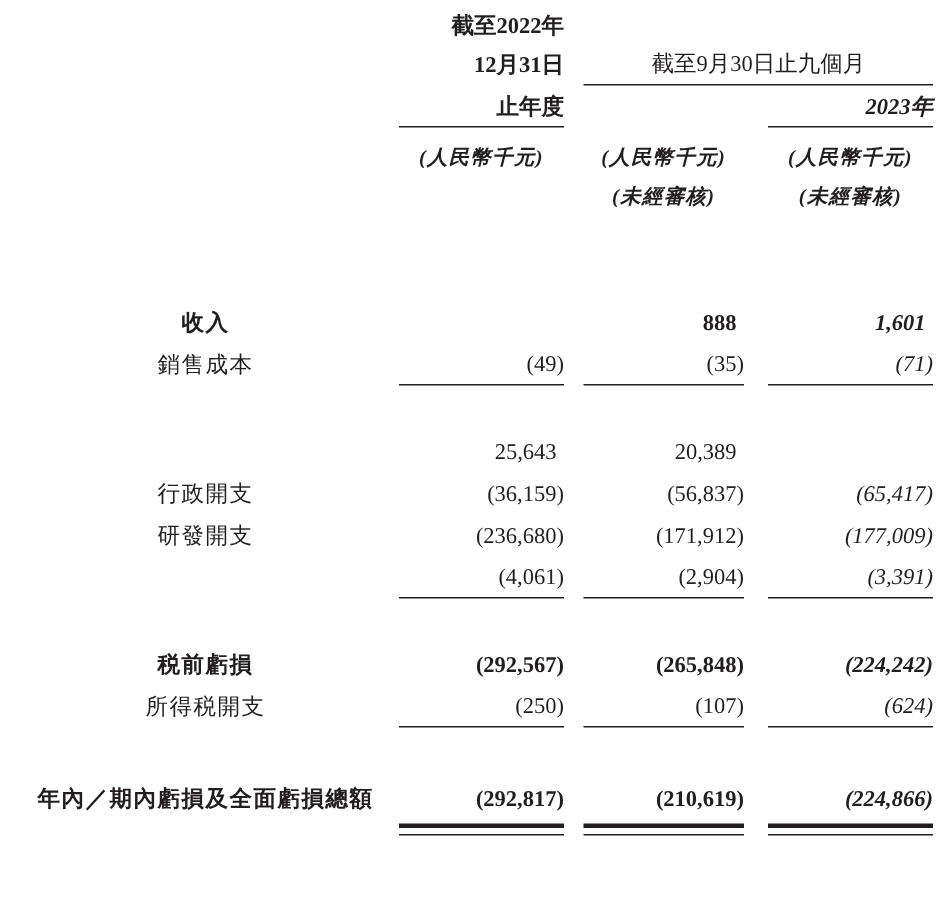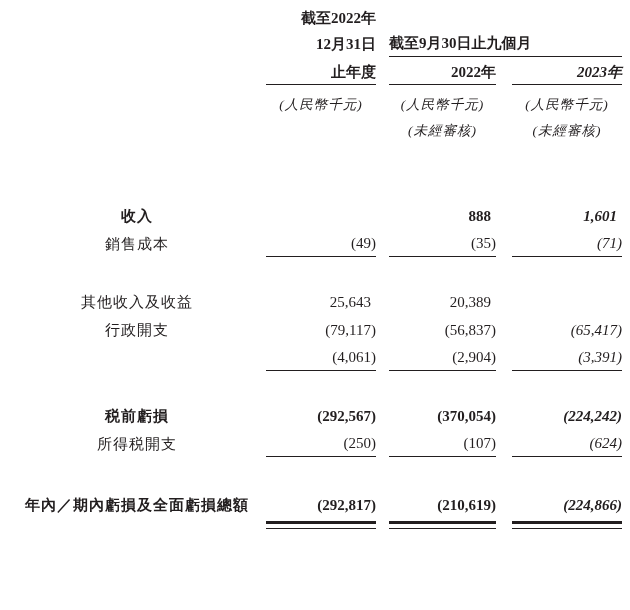--- a/index.html
+++ b/index.html
@@ -20,24 +20,24 @@
   .cell-label { grid-column: 1; text-align: center; }
   .c1 { grid-column: 2; text-align: right; }
   .c2 { grid-column: 4; text-align: right; }
   .c3 { grid-column: 6; text-align: right; font-style: italic; }
   .span23 { grid-column: 4 / 7; }
 
   
   .hline { height: 25px; line-height: 25px; font-weight: bold; font-size: 15px; }
   .hline3 { height: 29px; line-height: 24px; }
   .u { border-bottom: 1.5px solid #221e1f; }
-  .group-title { text-align: left; font-weight: bold; font-size: 15px; }
+  .group-title { text-align: center; font-weight: normal; font-size: 15px; }
   .note-row { margin-top: 9px; height: 21px; line-height: 21px; }
   .note-row2 { margin-top: 5px; height: 21px; line-height: 21px; }
-  .note { font-style: italic; font-size: 13.5px; text-align: center; font-weight: normal; letter-spacing: 1px; }
+  .note { font-style: italic; font-size: 13.5px; text-align: center; font-weight: bold; letter-spacing: 1px; }
 
   
   .tbody { margin-top: 60px; }
   .trow { height: 28px; line-height: 26px; font-size: 15px; }
   .trow .cell-label { letter-spacing: 1px; }
   .bold { font-weight: bold; }
   .gap30 { height: 30px; }
   .gap33 { height: 33px; }
   .np { padding-right: 5px; } 
   .ucell { border-bottom: 1.5px solid #221e1f; }
@@ -52,21 +52,20 @@
 
   <div class="grid hline">
     <div class="c1">截至2022年</div>
   </div>
   <div class="grid hline">
     <div class="c1">12月31日</div>
     <div class="span23 group-title u">截至9月30日止九個月</div>
   </div>
   <div class="grid hline hline3">
     <div class="c1 u">止年度</div>
-    <div class="c2 u">2022年</div>
     <div class="c3 u">2023年</div>
   </div>
   <div class="grid note-row">
     <div class="c1 note">(人民幣千元)</div>
     <div class="c2 note">(人民幣千元)</div>
     <div class="c3 note">(人民幣千元)</div>
   </div>
   <div class="grid note-row2">
     <div class="c2 note">(未經審核)</div>
     <div class="c3 note">(未經審核)</div>
@@ -84,46 +83,51 @@
       <div class="cell-label">銷售成本</div>
       <div class="c1 ucell">(49)</div>
       <div class="c2 ucell">(35)</div>
       <div class="c3 ucell">(71)</div>
     </div>
 
     <div class="gap30"></div>
 
 
     <div class="grid trow">
-      <div class="cell-label">其他收入及收益</div>
       <div class="c1 np">25,643</div>
       <div class="c2 np">20,389</div>
     </div>
 
     <div class="grid trow">
       <div class="cell-label">行政開支</div>
-      <div class="c1">(79,117)</div>
+      <div class="c1">(36,159)</div>
       <div class="c2">(56,837)</div>
       <div class="c3">(65,417)</div>
     </div>
 
+    <div class="grid trow">
+      <div class="cell-label">研發開支</div>
+      <div class="c1">(236,680)</div>
+      <div class="c2">(171,912)</div>
+      <div class="c3">(177,009)</div>
+    </div>
 
 
     <div class="grid trow">
       <div class="c1 ucell">(4,061)</div>
       <div class="c2 ucell">(2,904)</div>
       <div class="c3 ucell">(3,391)</div>
     </div>
 
     <div class="gap30"></div>
 
     <div class="grid trow bold">
       <div class="cell-label">税前虧損</div>
       <div class="c1">(292,567)</div>
-      <div class="c2">(370,054)</div>
+      <div class="c2">(265,848)</div>
       <div class="c3">(224,242)</div>
     </div>
 
     <div class="grid trow">
       <div class="cell-label">所得税開支</div>
       <div class="c1 ucell">(250)</div>
       <div class="c2 ucell">(107)</div>
       <div class="c3 ucell">(624)</div>
     </div>
 

